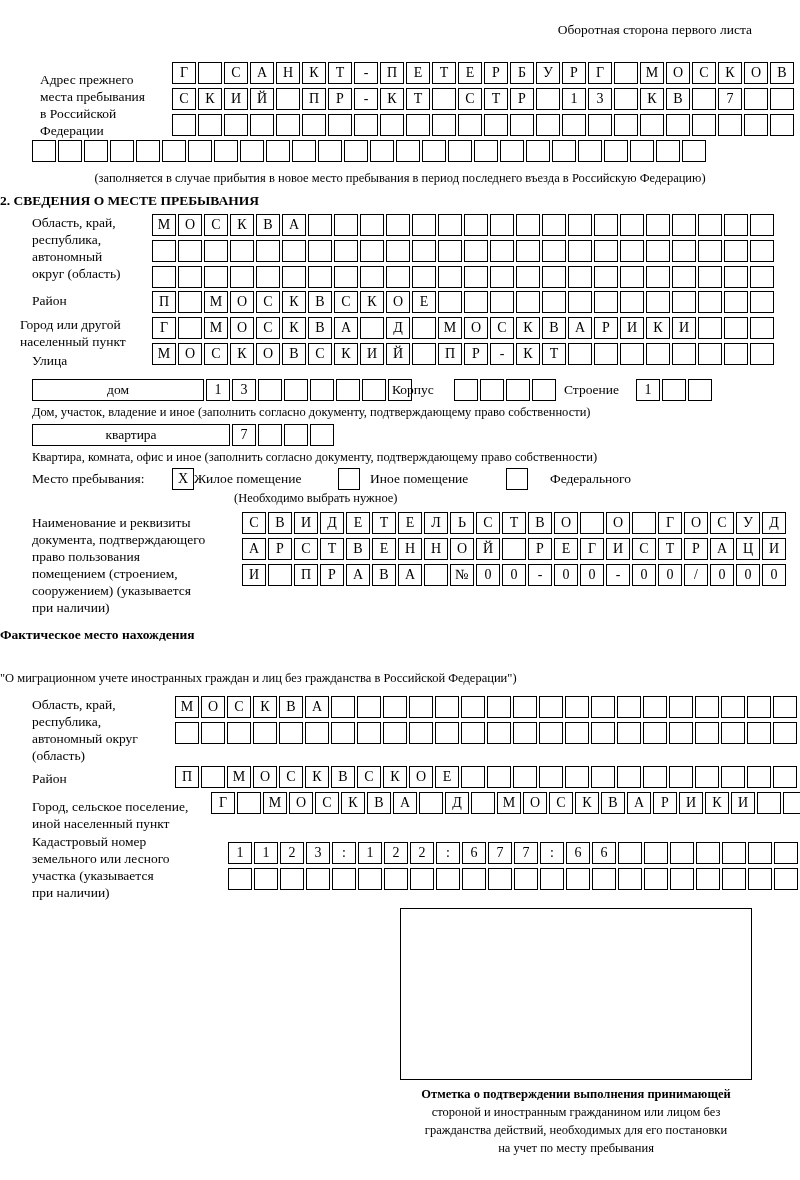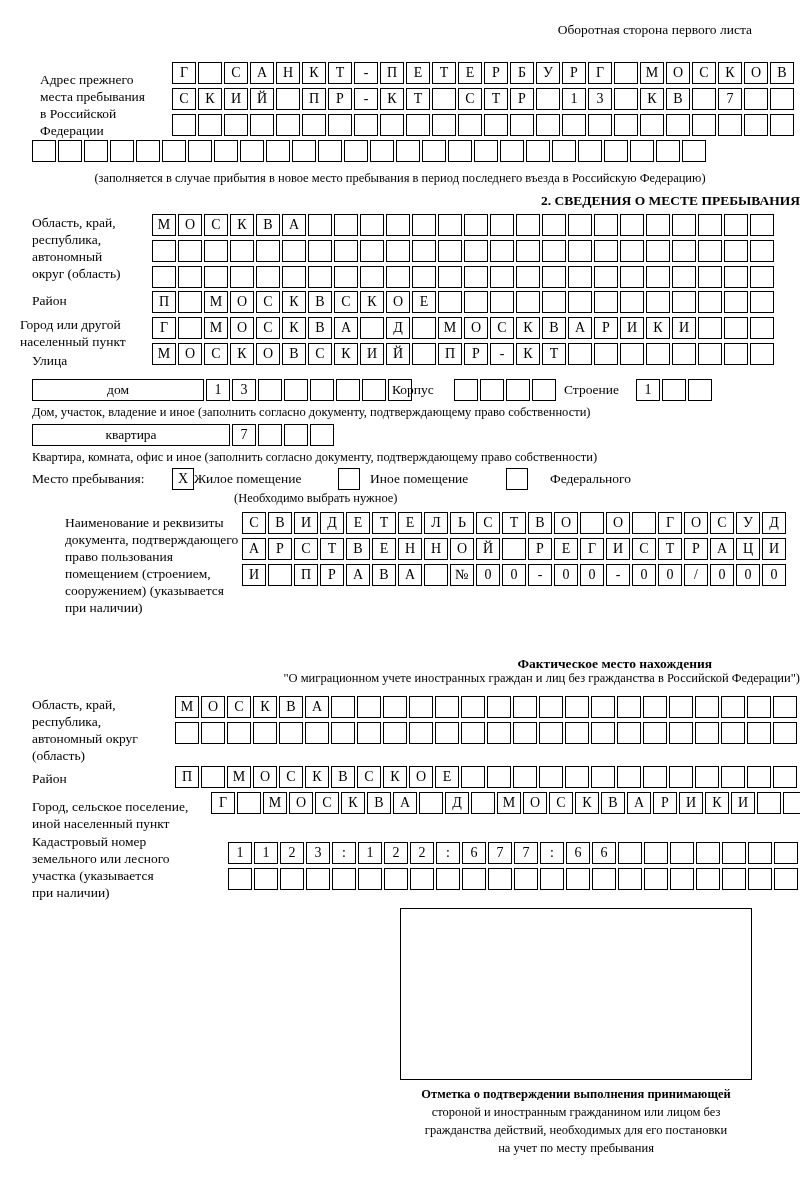--- a/index.html
+++ b/index.html
@@ -27,21 +27,21 @@
     font-size: 13.5px;
   }
   .lbl {
     position: absolute;
     font-size: 13.5px;
     line-height: 17px;
     white-space: pre-line;
   }
   .center-lbl {
     position: absolute;
-    text-align: right;
+    text-align: left;
     font-size: 13.5px;
     line-height: 17px;
   }
   .bold {
     font-weight: bold;
   }
   .small {
     font-size: 12.5px;
   }
   
@@ -432,21 +432,21 @@
 
   <div class="inline-lbl" style="left:32px; top:468px;">Место пребывания:</div>
   <div class="check-box" style="position:absolute; left:172px; top:468px;">X</div>
   <div class="inline-lbl" style="left:194px; top:468px;">Жилое помещение</div>
   <div class="check-box" style="position:absolute; left:338px; top:468px;"></div>
   <div class="inline-lbl" style="left:370px; top:468px;">Иное помещение</div>
   <div class="check-box" style="position:absolute; left:506px; top:468px;"></div>
   <div class="inline-lbl" style="left:550px; top:468px;">Федерального</div>
   <div class="lbl small" style="left:234px; top:490px;">(Необходимо выбрать нужное)</div>
 
-  <div class="lbl" style="left:32px; top:514px;margin-left:33px;">Наименование и реквизиты
+  <div class="lbl" style="left:32px; top:514px;">Наименование и реквизиты
 документа, подтверждающего
 право пользования
 помещением (строением,
 сооружением) (указывается
 при наличии)</div>
   <div class="row" id="s2-doc-0" style="left:242px; top:512px;">
       <div class="cell">С</div>
       <div class="cell">В</div>
       <div class="cell">И</div>
       <div class="cell">Д</div>
@@ -508,21 +508,21 @@
       <div class="cell">0</div>
       <div class="cell">-</div>
       <div class="cell">0</div>
       <div class="cell">0</div>
       <div class="cell">/</div>
       <div class="cell">0</div>
       <div class="cell">0</div>
       <div class="cell">0</div>
     </div>
 
-  <div class="center-lbl bold" style="left:0px; top:626px; width:712px;margin-top:29px;">Фактическое место нахождения</div>
+  <div class="center-lbl bold" style="left:0px; top:626px; width:712px;">Фактическое место нахождения</div>
   <div class="center-lbl small" style="left:0px; top:670px; width:800px;">"О миграционном учете иностранных граждан и лиц без гражданства в Российской Федерации")</div>
 
   <div class="lbl" style="left:32px; top:696px;">Область, край,
 республика,
 автономный округ
 (область)</div>
   <div class="row" id="s3-region-0" style="left:175px; top:696px;">
       <div class="cell">М</div>
       <div class="cell">О</div>
       <div class="cell">С</div>

